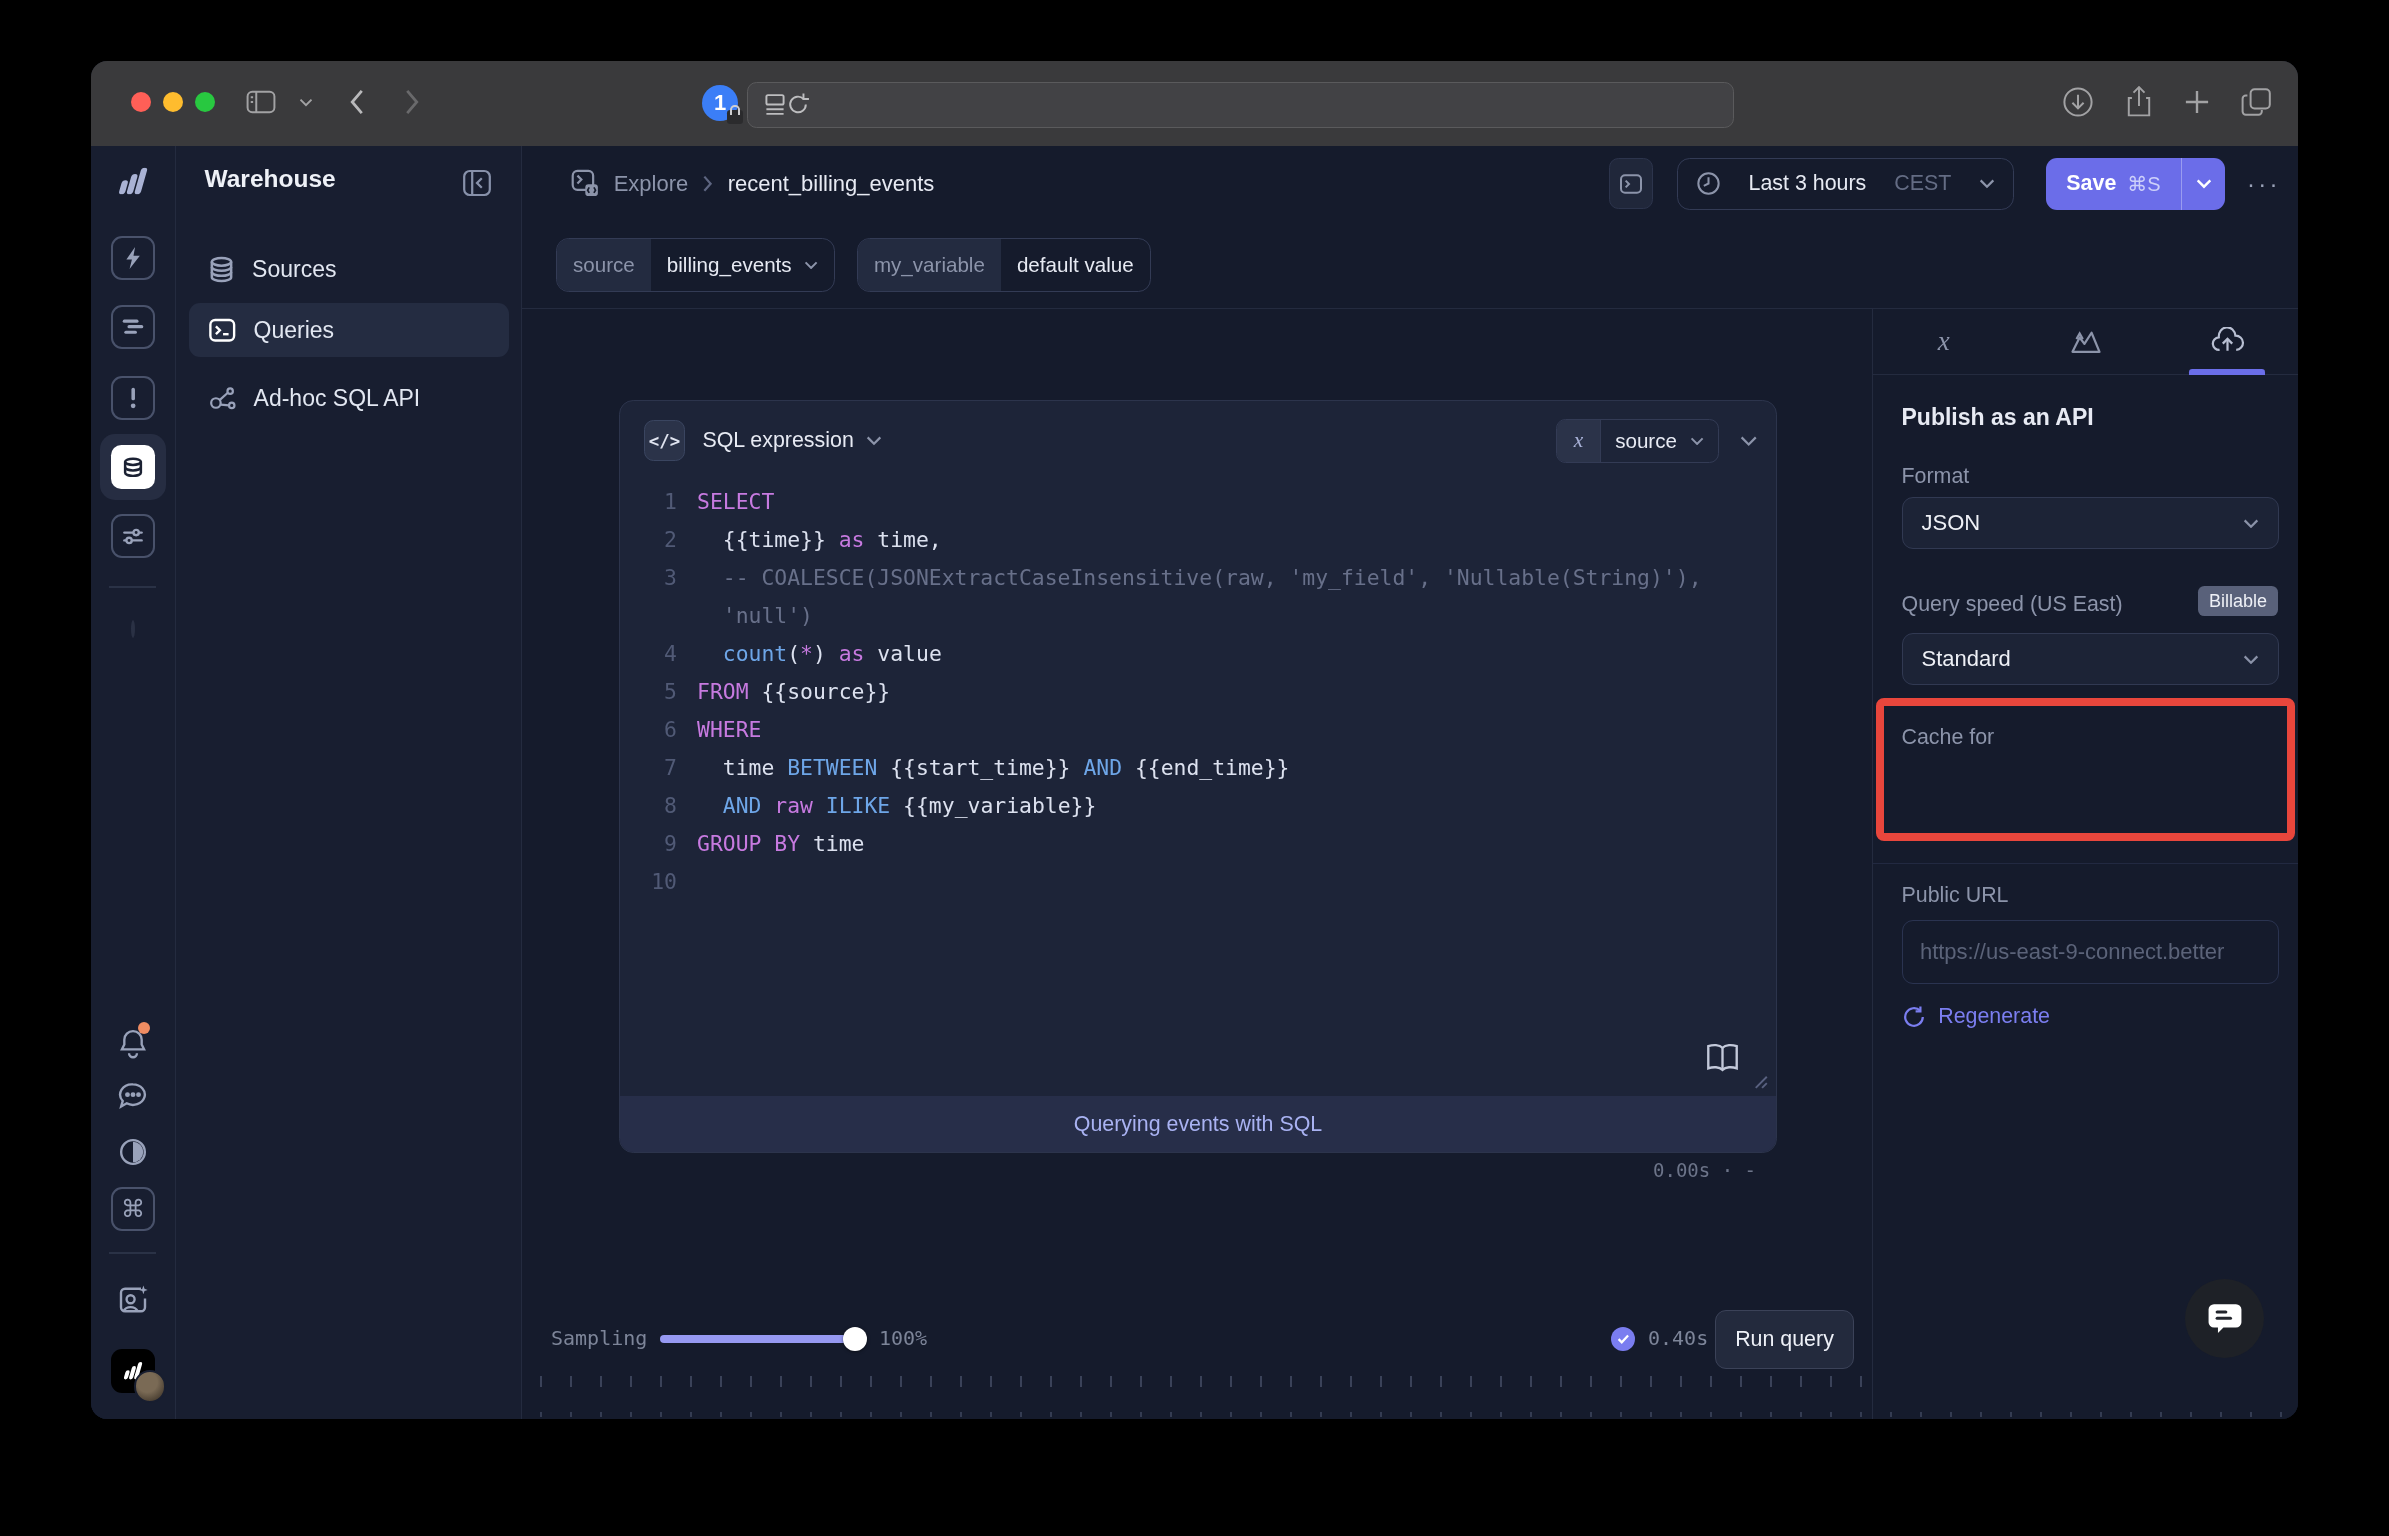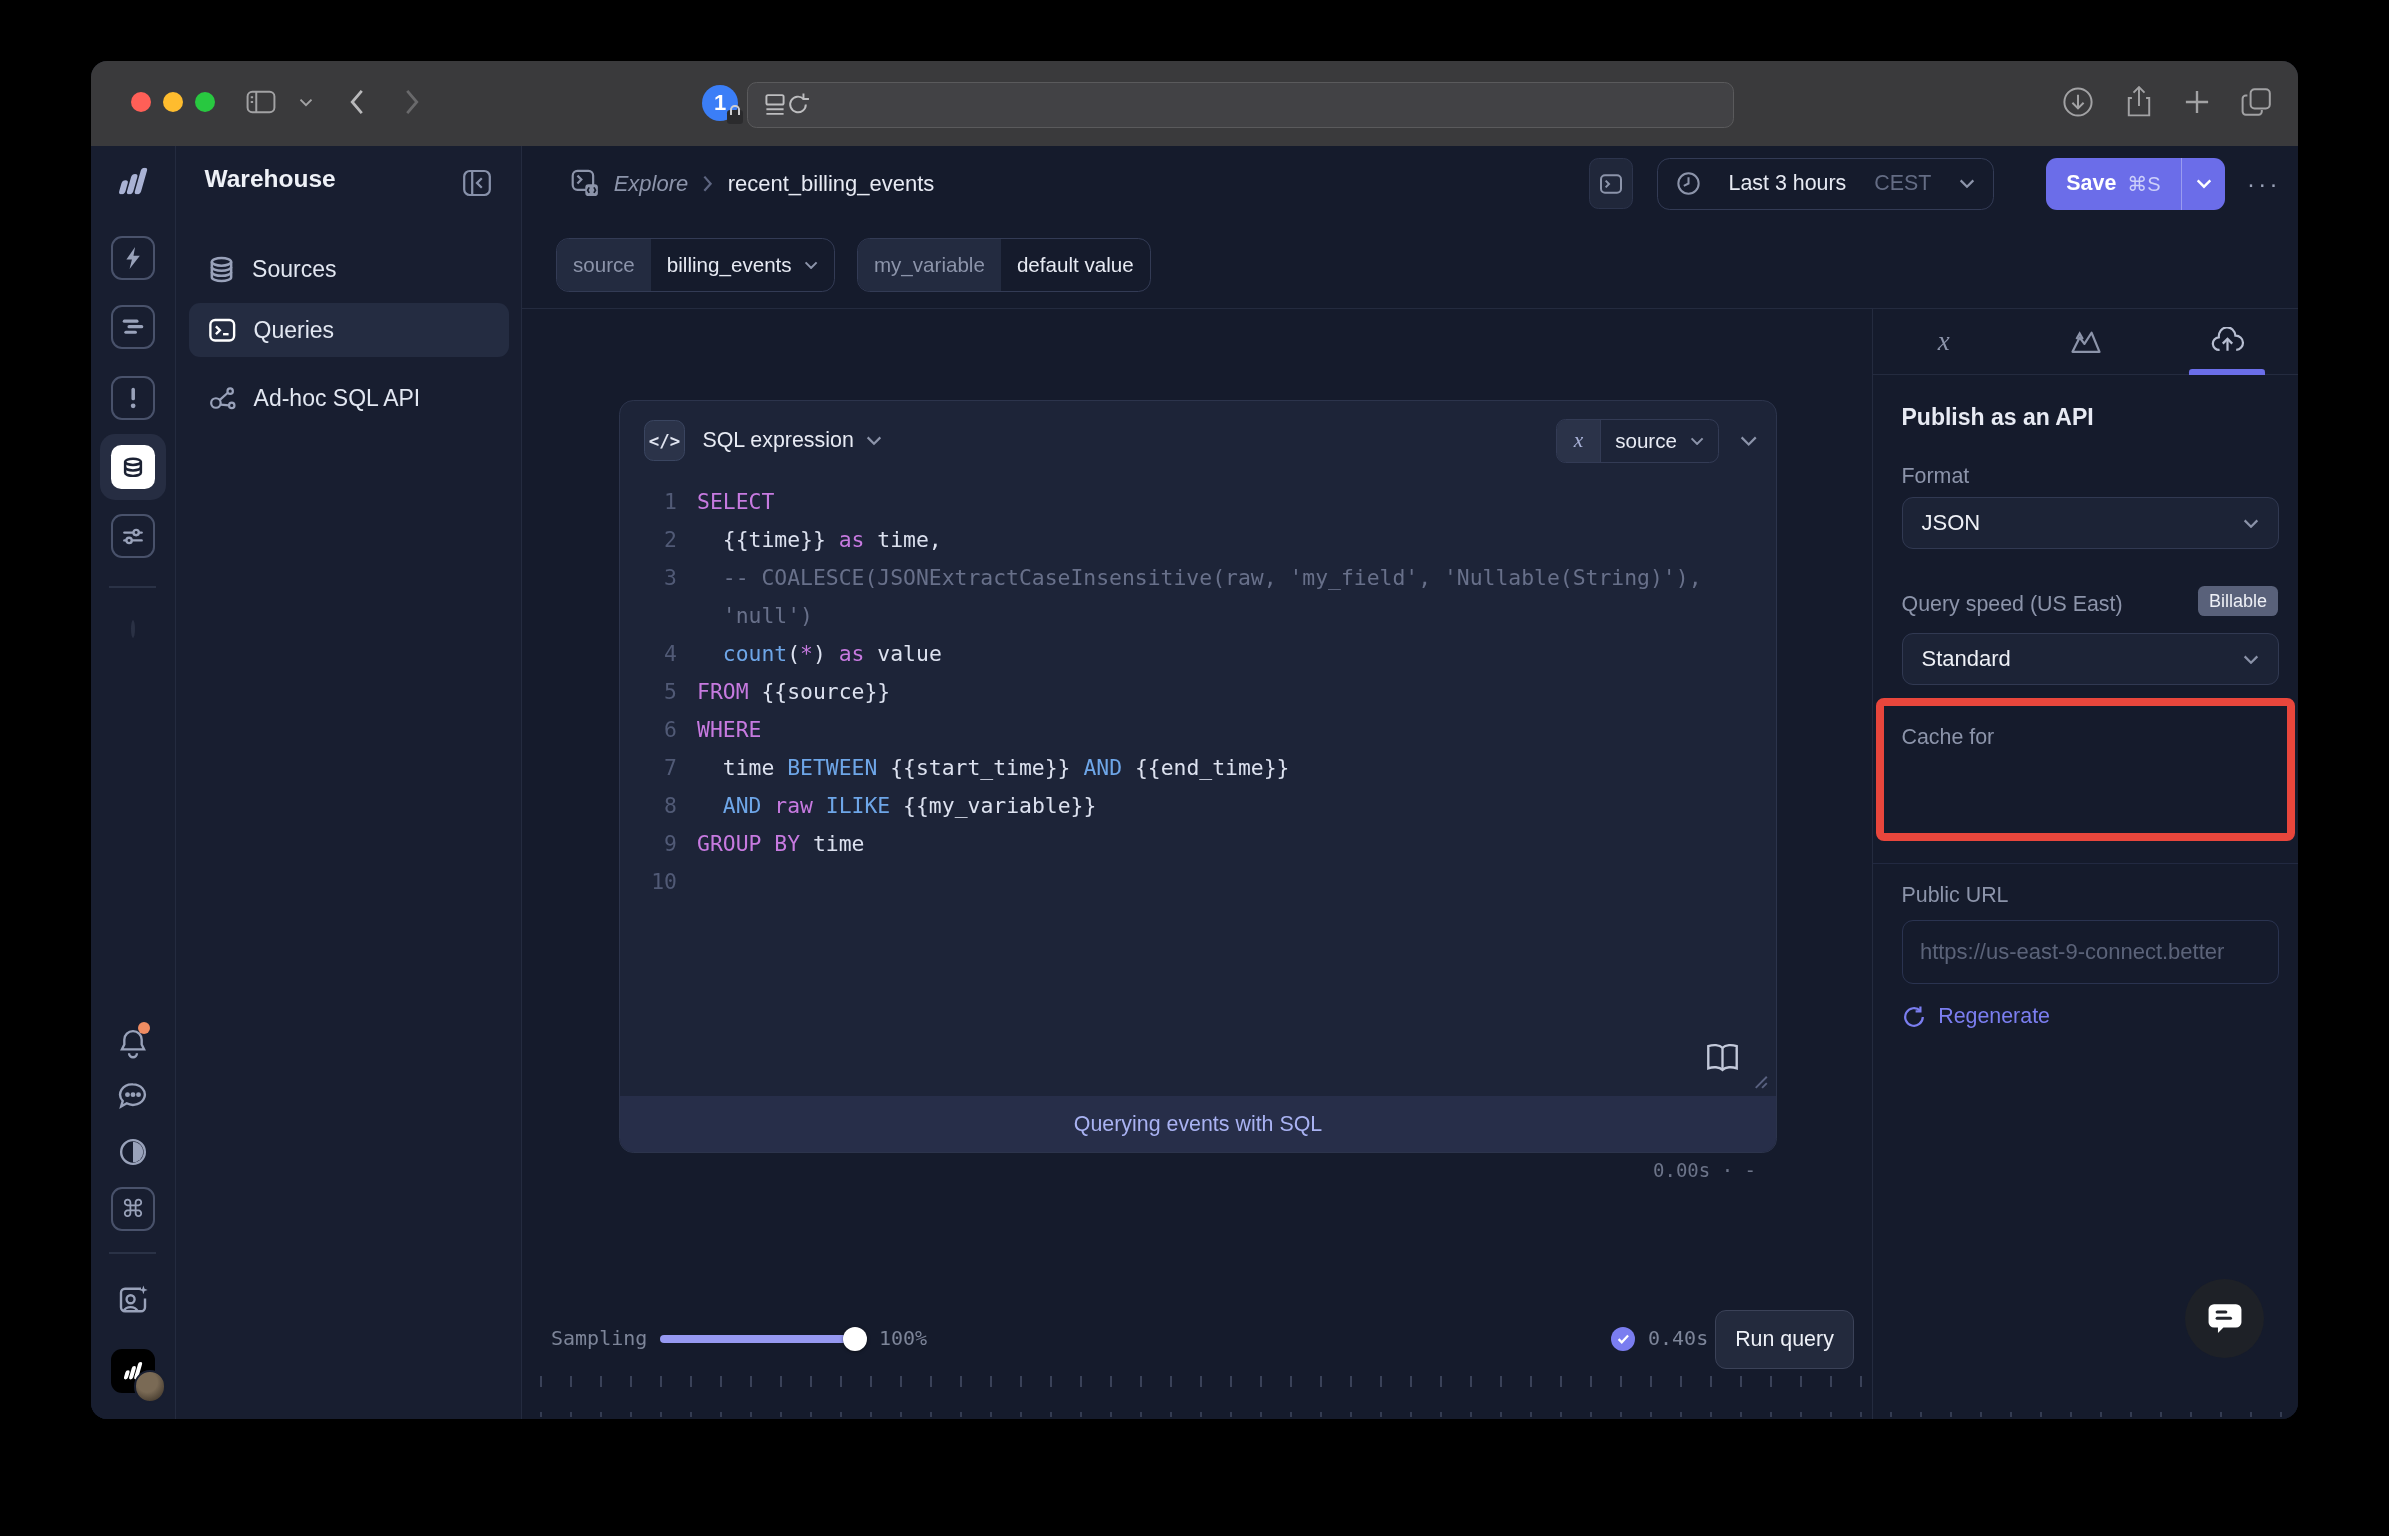--- a/index.html
+++ b/index.html
@@ -46,21 +46,21 @@
   .nav-title{position:absolute;left:28.5px;top:19px;font-size:24.5px;font-weight:700;color:#eef1f7;}
   .nav-collapse{position:absolute;right:28.5px;top:20.6px;color:#8791aa;}
   .nav-item{position:absolute;left:12.7px;width:320px;height:54px;border-radius:11px;display:flex;align-items:center;
             padding-left:19px;box-sizing:border-box;color:#99a2ba;}
   .nav-item .lbl{margin-left:17.4px;font-size:23px;color:#e2e7f1;}
   .nav-item.active{background:#242c41;color:#fff;}
 
   
   .topbar{height:75px;display:flex;align-items:center;padding:0 17.4px 0 46px;flex:none;}
   .crumb-ic{color:#8c94aa;}
-  .crumb-sec{margin-left:12.7px;font-size:22px;color:#8c94aa;font-style:italic;}
+  .crumb-sec{margin-left:12.7px;font-size:22px;color:#8c94aa;}
   .crumb-sep{margin:0 14.2px;color:#5d6580;}
   .crumb-page{font-size:22px;color:#e7eaf3;font-weight:500;}
   .sq-btn{width:44px;height:51px;border-radius:9.5px;background:#20273a;border:0.8px solid #2c344c;
           display:flex;align-items:center;justify-content:center;color:#8c94aa;box-sizing:border-box;}
   .pill{height:52px;border:0.8px solid #333b55;border-radius:12.7px;display:flex;align-items:center;
         padding:0 17.4px;gap:28px;box-sizing:border-box;}
   .pill .t1{font-size:21.4px;color:#e7eaf3;}
   .pill .t2{font-size:21.4px;color:#646c84;}
   .savebtn{height:52px;border-radius:11px;background:#6b6de9;display:flex;align-items:stretch;overflow:hidden;}
   .save-main{display:flex;align-items:center;padding:0 20.6px;gap:11px;}
@@ -423,21 +423,21 @@
             <circle cx="16" cy="16" r="13"></circle>
               <polyline points="16,8 16,16 10,19"></polyline>
             </svg>
           <span class="t1">Last 3 hours</span>
           <span class="t2">CEST</span>
           <svg width="16" height="10.3" viewBox="0 0 20 13" fill="none" stroke="#8c94aa" stroke-width="2.8">
             <polyline points="2,3 10,11 18,3"></polyline>
             </svg>
         </span>
 
-        <span class="savebtn" style="margin-left:52px">
+        <span class="savebtn" style="margin-left:32px">
           <span class="save-main">
             <span class="s1">Save</span>
             <span class="s2">⌘S</span>
           </span>
           <span class="save-div"></span>
           <span class="save-chev">
             <svg width="16" height="10.3" viewBox="0 0 20 13" fill="none" stroke="#fff" stroke-width="3">
                 <polyline points="2,3 10,11 18,3"></polyline>
               </svg>
           </span>

